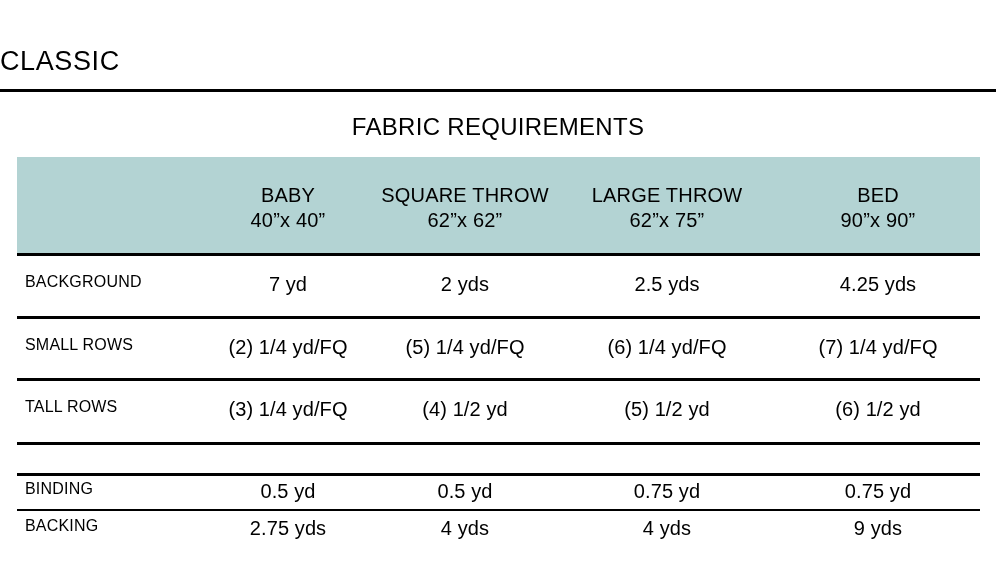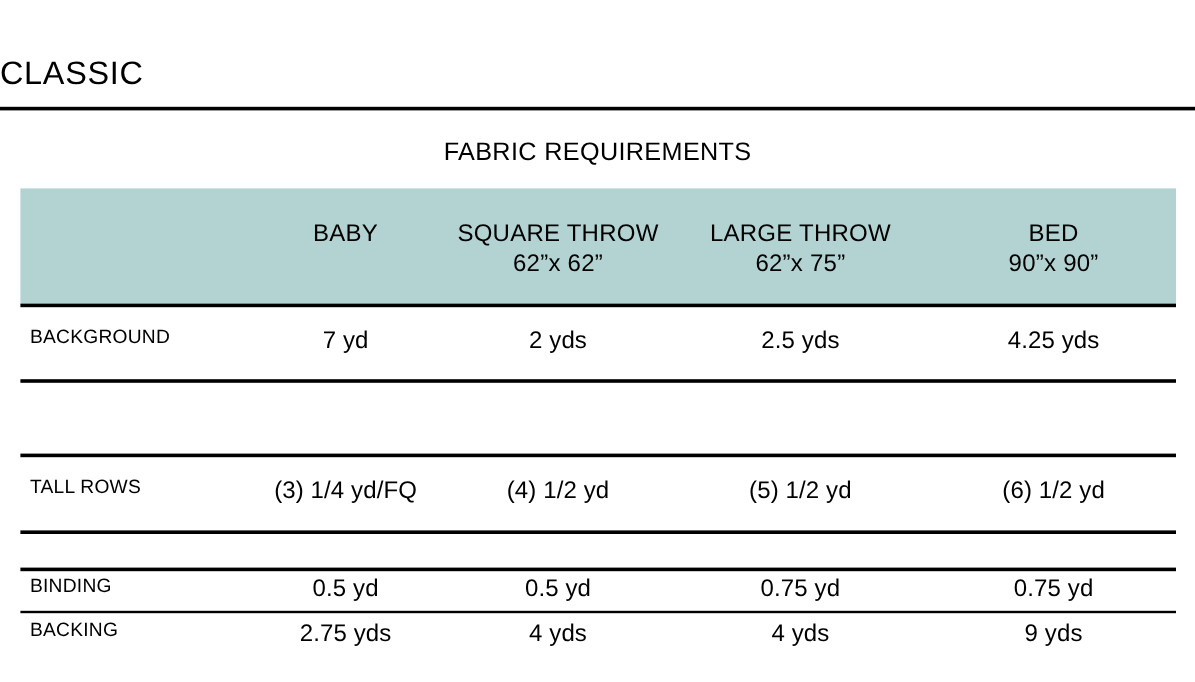--- a/index.html
+++ b/index.html
@@ -40,21 +40,21 @@
     width: 996px;
     height: 3px;
     background: #000000;
   }
   .title-sub {
     position: absolute;
     left: 0;
     top: 110px;
     width: 996px;
     text-align: center;
-    font-size: 21px;
+    font-size: 24px;
     font-weight: 400;
     letter-spacing: 0.3px;
     line-height: 34px;
     white-space: nowrap;
   }
 
   
   .table-area {
     position: absolute;
     left: 17px;
@@ -136,20 +136,21 @@
   <div class="rule-top"></div>
 
   <div class="title-sub">FABRIC REQUIREMENTS</div>
 
   <div class="table-area">
 
     <div class="header-band"></div>
 
     <div class="hcell" style="left:180px; width:182px;">
       <span class="hname">BABY</span>
+      <span class="hdim">40”x 40”</span>
     </div>
     <div class="hcell" style="left:357px; width:182px;">
       <span class="hname">SQUARE THROW</span>
       <span class="hdim">62”x 62”</span>
     </div>
     <div class="hcell" style="left:559px; width:182px;">
       <span class="hname">LARGE THROW</span>
       <span class="hdim">62”x 75”</span>
     </div>
     <div class="hcell" style="left:770px; width:182px;">
@@ -162,20 +163,27 @@
     <div class="row" style="top:96px; height:63px;">
       <div class="row-label" style="top:20px;">BACKGROUND</div>
       <div class="cell" style="left:180px; top:20px; width:182px;">7 yd</div>
       <div class="cell" style="left:357px; top:20px; width:182px;">2 yds</div>
       <div class="cell" style="left:559px; top:20px; width:182px;">2.5 yds</div>
       <div class="cell" style="left:770px; top:20px; width:182px;">4.25 yds</div>
     </div>
 
     <div class="hrule" style="top:159px;"></div>
 
+    <div class="row" style="top:159px; height:62px;">
+      <div class="row-label" style="top:20px;">SMALL ROWS</div>
+      <div class="cell" style="left:180px; top:20px; width:182px;">(2) 1/4 yd/FQ</div>
+      <div class="cell" style="left:357px; top:20px; width:182px;">(5) 1/4 yd/FQ</div>
+      <div class="cell" style="left:559px; top:20px; width:182px;">(6) 1/4 yd/FQ</div>
+      <div class="cell" style="left:770px; top:20px; width:182px;">(7) 1/4 yd/FQ</div>
+    </div>
 
     <div class="hrule" style="top:221px;"></div>
 
     <div class="row" style="top:221px; height:68px;">
       <div class="row-label" style="top:20px;">TALL ROWS</div>
       <div class="cell" style="left:180px; top:20px; width:182px;">(3) 1/4 yd/FQ</div>
       <div class="cell" style="left:357px; top:20px; width:182px;">(4) 1/2 yd</div>
       <div class="cell" style="left:559px; top:20px; width:182px;">(5) 1/2 yd</div>
       <div class="cell" style="left:770px; top:20px; width:182px;">(6) 1/2 yd</div>
     </div>

